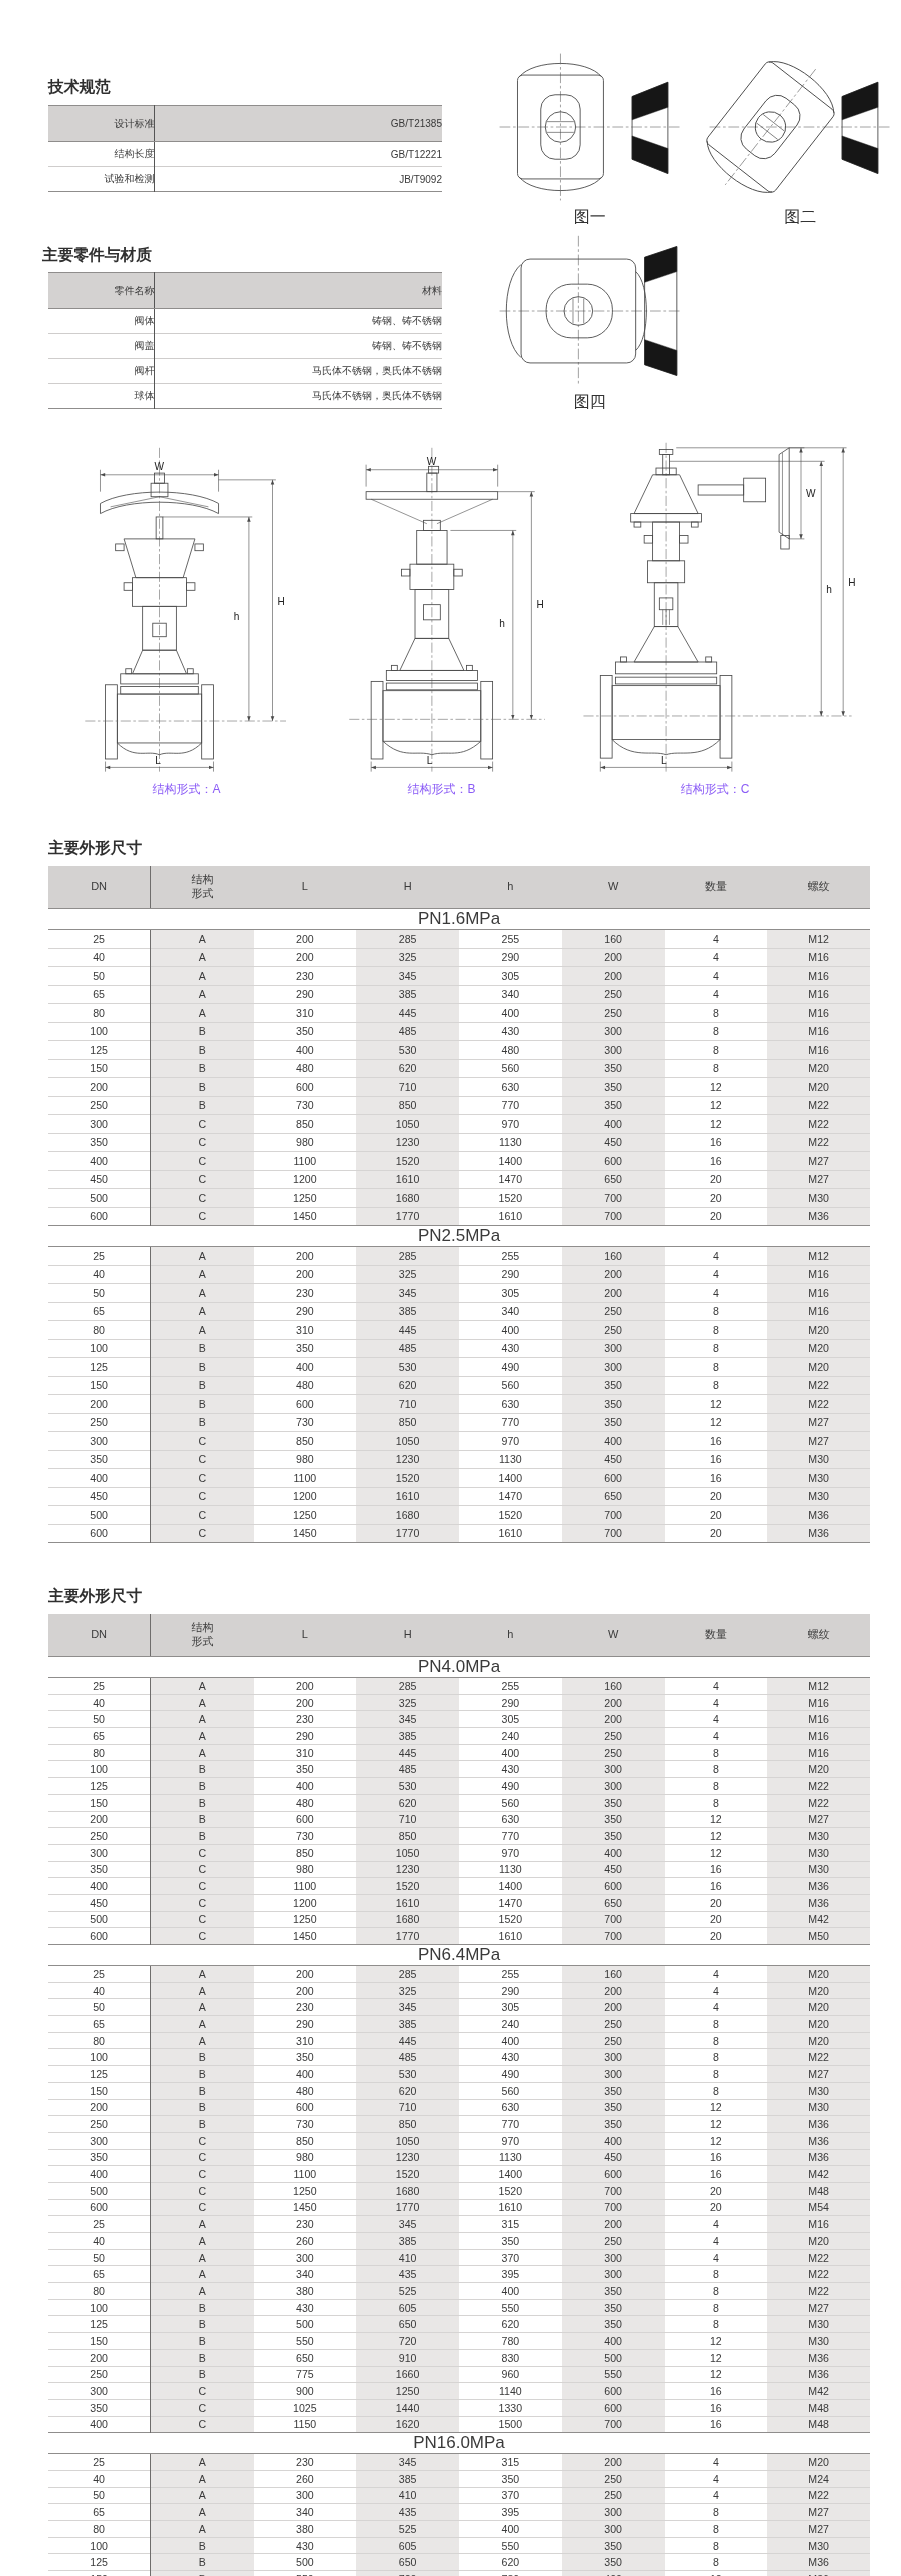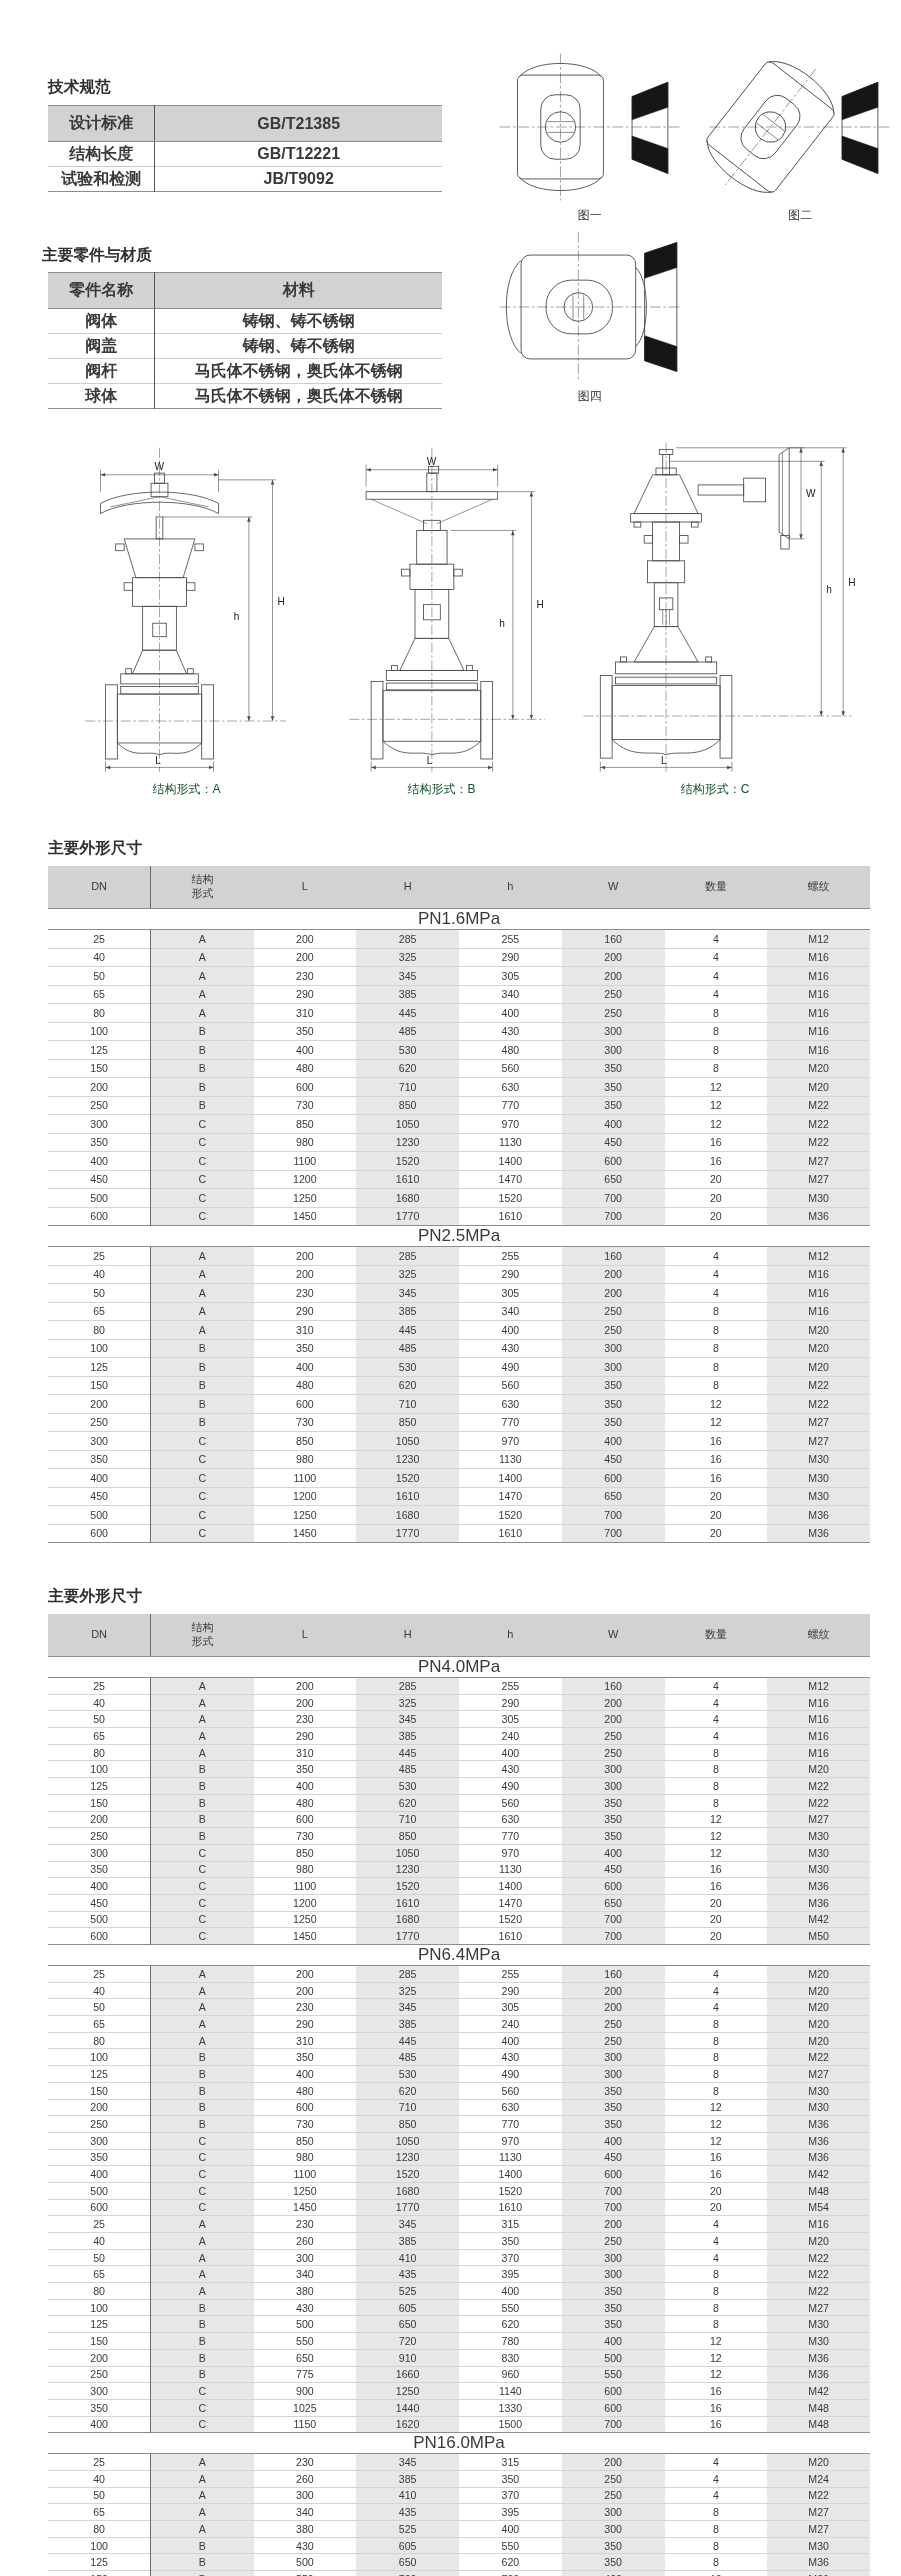--- a/index.html
+++ b/index.html
@@ -3,47 +3,47 @@
 <meta charset="utf-8">
 <style>
   html,body{margin:0;padding:0;background:#fff;}
   body{font-family:"Liberation Sans","DejaVu Sans",sans-serif;color:#3a3a3a;}
   .page{position:relative;width:902px;height:2576px;background:#fff;overflow:hidden;margin-top:42px;}
   .sec-title{position:absolute;font-size:15.7px;font-weight:bold;color:#2f2f2f;}
 
   
   .kv-table{position:absolute;border-collapse:collapse;table-layout:fixed;
             border-top:1.8px solid #8f8d8c;border-bottom:1.8px solid #8f8d8c;}
-  .kv-table td{font-size:16px;text-align:center;padding:0;height:24px;border-top:0.9px solid #cfcdcc;font-weight:bold;}
+  .kv-table td{font-size:10px;text-align:right;padding:0;height:24px;border-top:0.9px solid #cfcdcc;}
   .kv-table tr.hdr td{background:#d4d2d1;height:35px;border-top:none;border-bottom:1.4px solid #8f8d8c;}
   .kv-table td.c1{width:27%;border-right:1.1px solid #555;}
 
   
   .dim-table{position:absolute;border-collapse:collapse;table-layout:fixed;width:822px;
              border-bottom:1.8px solid #8f8d8c;}
   .dim-table th{background:#d4d2d1;font-weight:normal;font-size:11px;height:42px;padding:0;
                 white-space:pre-line;border-bottom:1.8px solid #8f8d8c;line-height:1.25;}
   .dim-table th:first-child,.dim-table td:first-child{border-right:0.9px solid #6f6d6c;}
   .dim-table td{font-size:10.6px;text-align:center;padding:0;border-top:0.9px solid #d6d4d3;}
   .dim-table td:nth-child(even){background:#e9e7e6;}
   .dim-table tr.section td{background:#fff;font-size:17px;height:20px;
         border-top:1.8px solid #8f8d8c;border-bottom:1.8px solid #8f8d8c;border-right:none;}
   .dim-t1 tr.datarow td{height:17.5px;}
   .dim-t2 tr.datarow td{height:15.7px;}
 
   
   .figures{position:absolute;left:493px;top:5.5px;width:404px;display:grid;
            grid-template-columns:1fr 1fr;column-gap:16.6px;row-gap:3.7px;}
   .fig-cell{display:flex;flex-direction:column;align-items:center;}
-  .fig-caption{font-size:12px;color:#333;margin-top:1.8px;}
+  .fig-caption{font-size:16px;color:#333;margin-top:1.8px;}
 
   
   .drawings{position:absolute;left:53px;top:394px;width:814px;display:flex;justify-content:space-between;}
   .draw-cell{display:flex;flex-direction:column;align-items:center;}
-  .draw-caption{font-size:12px;color:#14532d;margin-top:5.5px;}
+  .draw-caption{font-size:12px;color:#8b5cf6;margin-top:5.5px;}
 
   
   .ln{fill:none;stroke:#4a4a4a;stroke-width:1;}
   .thin{fill:none;stroke:#4a4a4a;stroke-width:0.7;}
   .cl{fill:none;stroke:#6a6a6a;stroke-width:0.7;stroke-dasharray:12 3 3 3;}
   .dim{fill:none;stroke:#4a4a4a;stroke-width:0.7;}
   .blk{fill:#161616;stroke:#161616;stroke-width:0.5;}
   text.dimlab{font-size:12px;fill:#222;font-family:"Liberation Sans","DejaVu Sans",sans-serif;}
 </style>
 </head>

